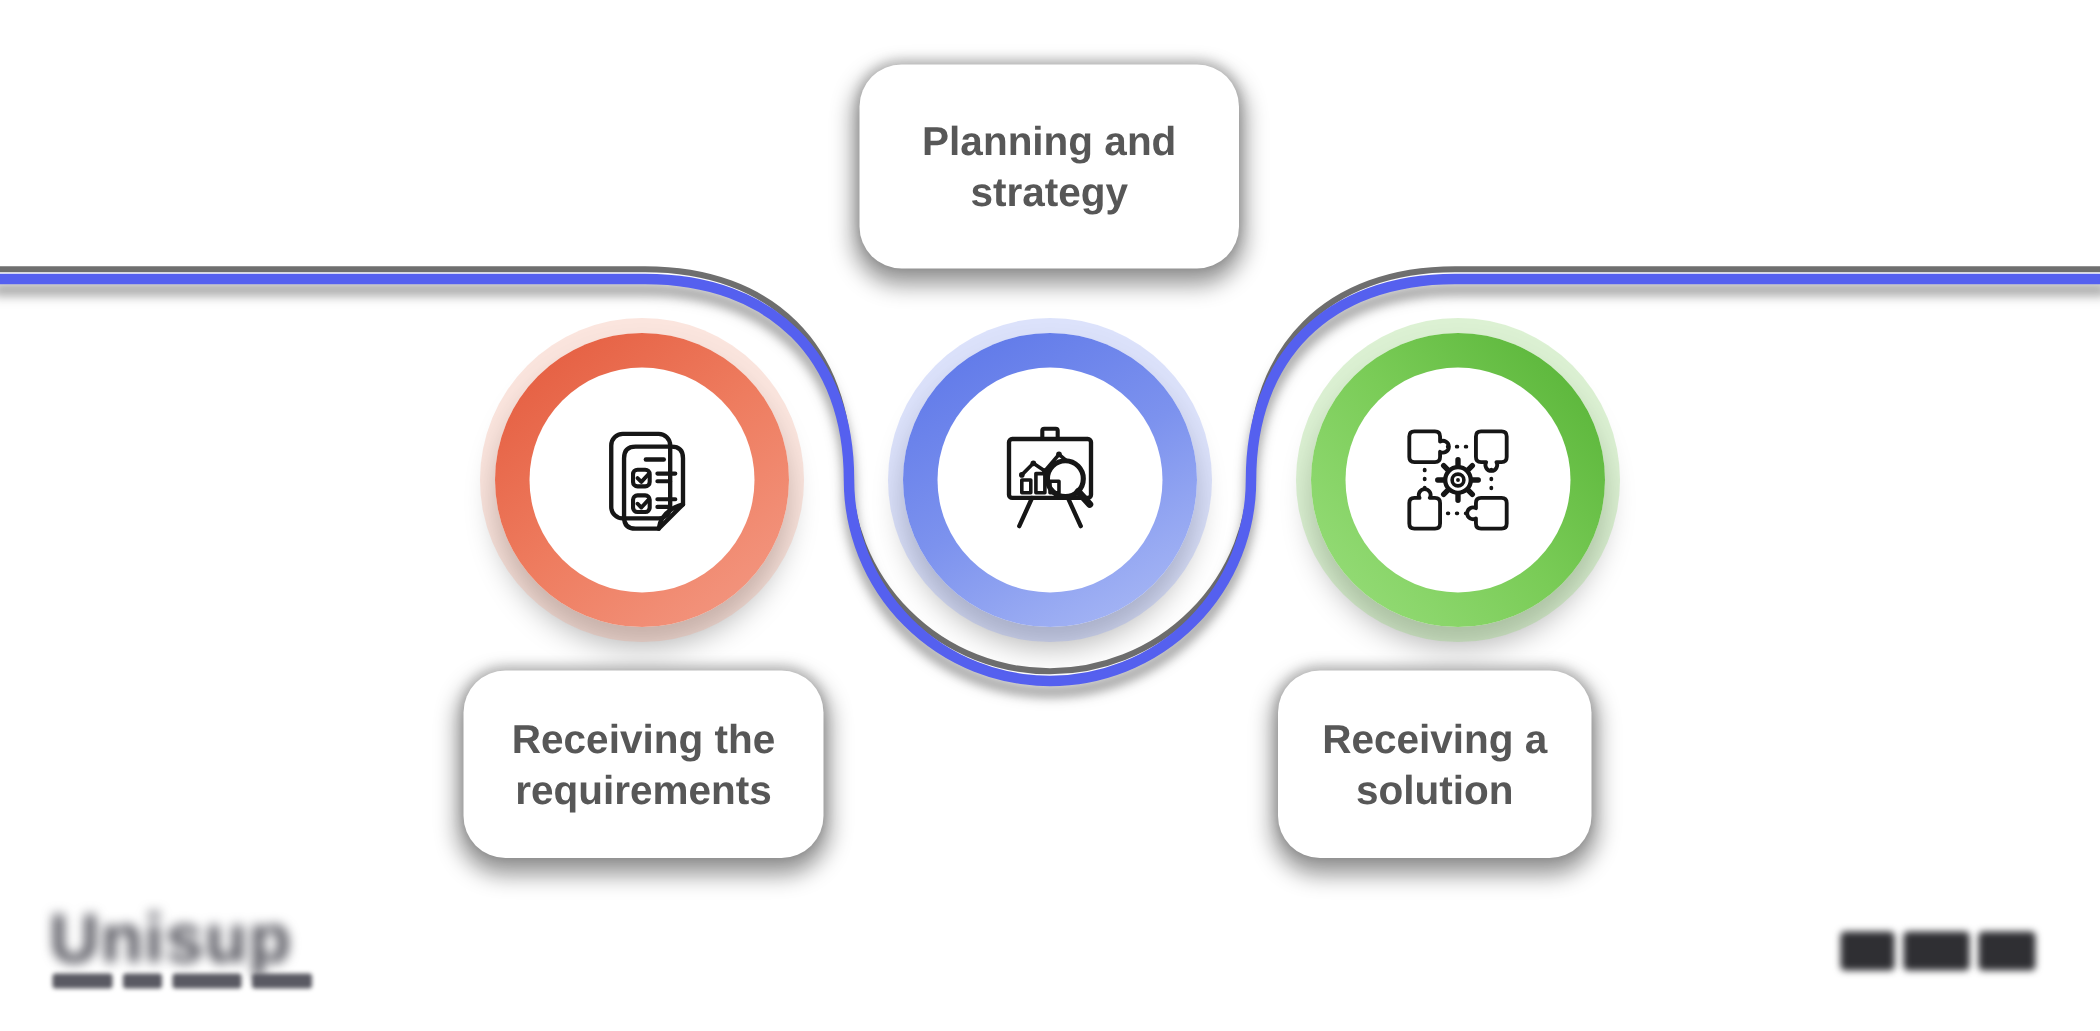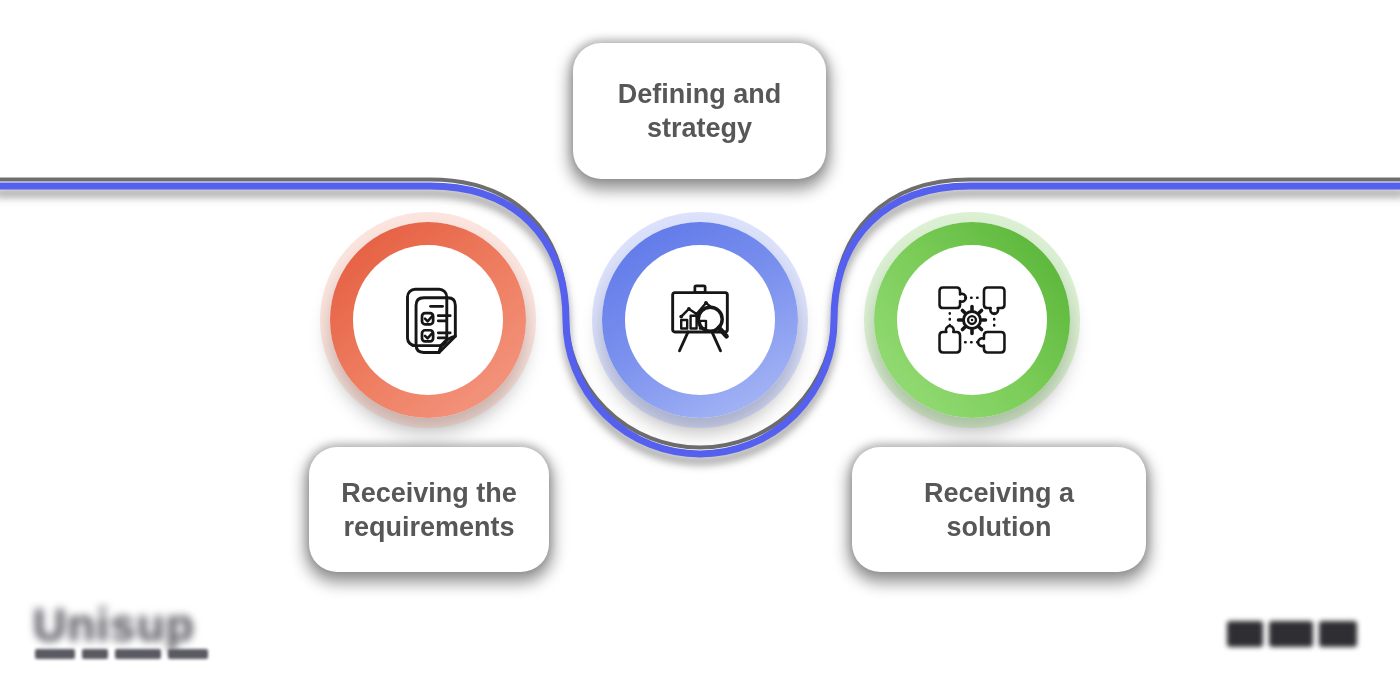--- a/index.html
+++ b/index.html
@@ -11,21 +11,21 @@
   .inner{position:absolute;inset:23px;background:#fff;border-radius:50%;
          display:flex;align-items:center;justify-content:center;}
   .inner svg{width:82px;height:82px;}
   .card{position:absolute;background:#fff;border-radius:28px;z-index:3;
         display:flex;align-items:center;justify-content:center;text-align:center;
         color:#575757;font-size:27px;font-weight:700;line-height:34px;
         box-shadow:0 7px 15px 4px rgba(10,10,10,0.42), 0 -2px 8px 1px rgba(10,10,10,0.18);}
   .card .txt{padding:0 18px;}
   .card-top{left:573px;top:43px;width:253px;height:136px;}
   .card-left{left:309px;top:447px;width:240px;height:125px;}
-  .card-right{left:852px;top:447px;width:294px;height:125px;}
+  .card-right{left:852px;top:447px;width:209px;height:125px;}
   .node-red{left:330px;top:222px;}
   .node-blue{left:602px;top:222px;}
   .node-green{left:874px;top:222px;}
   .wordmark{position:absolute;left:33px;top:598px;font-size:46px;font-weight:700;
             color:#4B4B54;letter-spacing:1px;filter:blur(4px);z-index:2;}
   .tagline{position:absolute;left:35px;top:649px;display:flex;gap:7px;z-index:2;}
   .tagline span{display:block;height:10px;background:#5A5A63;border-radius:2px;filter:blur(1.5px);}
   .rightlogo{position:absolute;left:1227px;top:621px;display:flex;gap:6px;z-index:2;}
   .rightlogo span{display:block;height:26px;background:#2F2F33;border-radius:3px;filter:blur(2.5px);}
   .icon-stroke{stroke:#161616;fill:none;stroke-linecap:round;stroke-linejoin:round;}
@@ -91,21 +91,21 @@
         <circle class="icon-stroke" cx="48" cy="48" r="10" stroke-width="3.4"></circle>
         <circle class="icon-stroke" cx="48" cy="48" r="4.6" stroke-width="2.8"></circle>
         <circle cx="48" cy="48" r="1.5" fill="#161616"></circle>
         <path class="icon-stroke" stroke-width="4.2" d="M59.5,48 L63.8,48 M36.5,48 L32.2,48 M48,59.5 L48,63.8 M48,36.5 L48,32.2
                  M56.1,56.1 L59.2,59.2 M39.9,39.9 L36.8,36.8 M56.1,39.9 L59.2,36.8 M39.9,56.1 L36.8,59.2"></path>
       </svg>
     </div>
   </div>
 
   <div class="card card-top">
-    <div class="txt">Defining and strategy</div>
+    <div class="txt">Planning and strategy</div>
   </div>
   <div class="card card-left">
     <div class="txt">Receiving the requirements</div>
   </div>
   <div class="card card-right">
     <div class="txt">Receiving a solution</div>
   </div>
 
   <div class="wordmark">Unisup</div>
   <div class="tagline">

